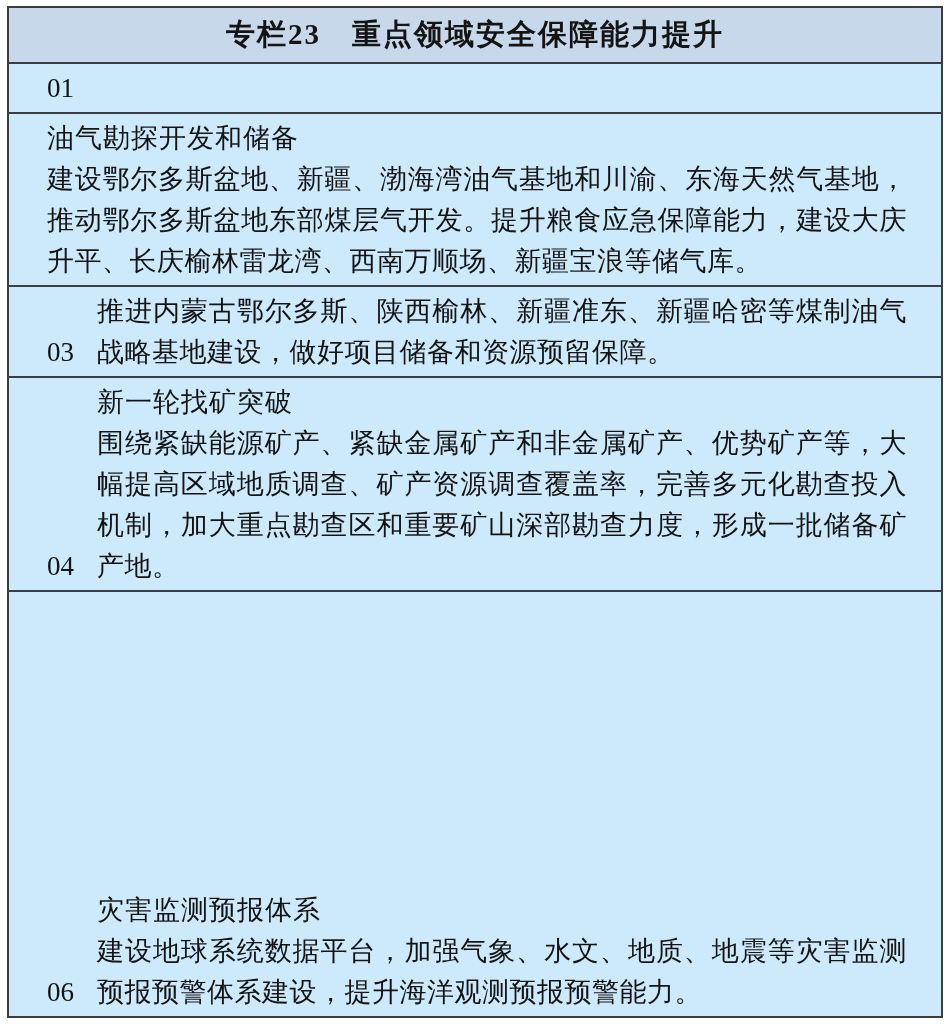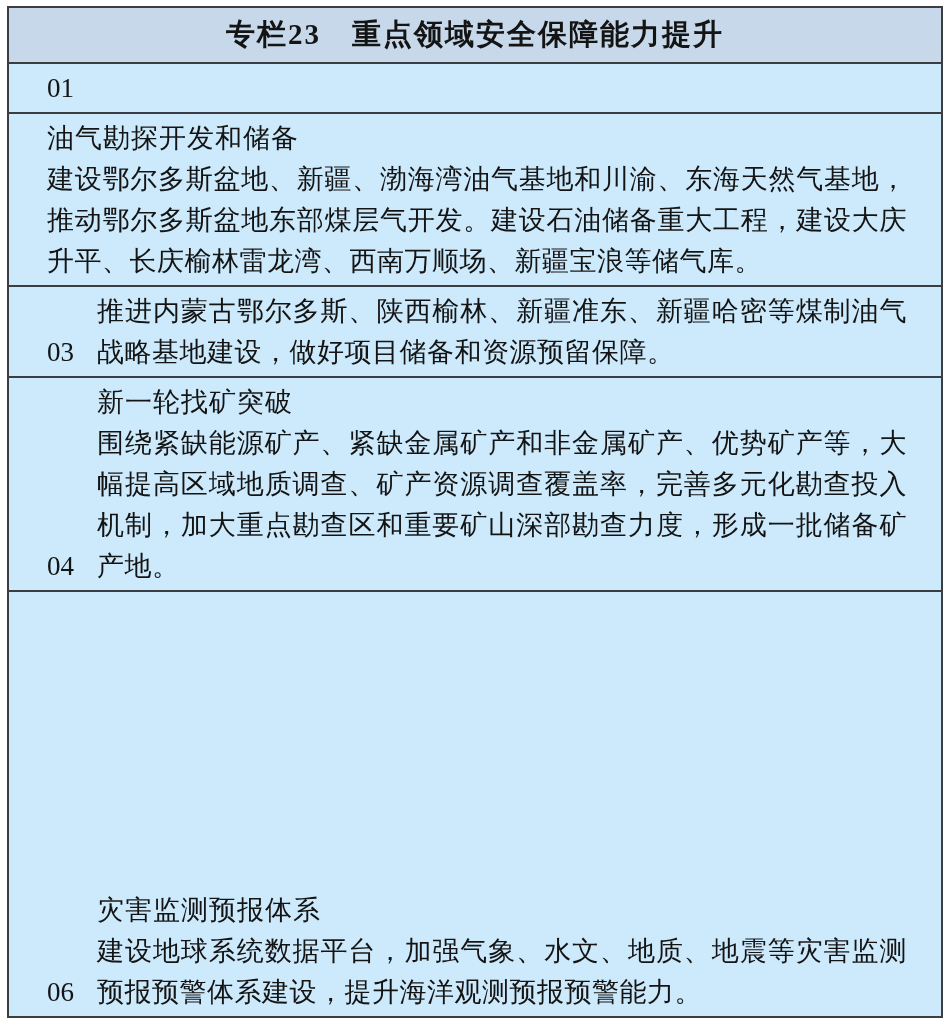--- a/index.html
+++ b/index.html
@@ -66,21 +66,21 @@
 
     <div class="box-body">
 
       <div class="section">
         <div class="sec-num">01</div>
       </div>
 
       <div class="section">
         <div class="sec-content">
           <div class="sec-title">油气勘探开发和储备</div>
-          <div class="sec-body">建设鄂尔多斯盆地、新疆、渤海湾油气基地和川渝、东海天然气基地，推动鄂尔多斯盆地东部煤层气开发。建设石油储备重大工程，建设大庆升平、长庆榆林雷龙湾、西南万顺场、新疆宝浪等储气库。</div>
+          <div class="sec-body">建设鄂尔多斯盆地、新疆、渤海湾油气基地和川渝、东海天然气基地，推动鄂尔多斯盆地东部煤层气开发。提升粮食应急保障能力，建设大庆升平、长庆榆林雷龙湾、西南万顺场、新疆宝浪等储气库。</div>
         </div>
       </div>
 
       <div class="section">
         <div class="sec-num">03</div>
         <div class="sec-content">
           <div class="sec-body">推进内蒙古鄂尔多斯、陕西榆林、新疆准东、新疆哈密等煤制油气战略基地建设，做好项目储备和资源预留保障。</div>
         </div>
       </div>
 

